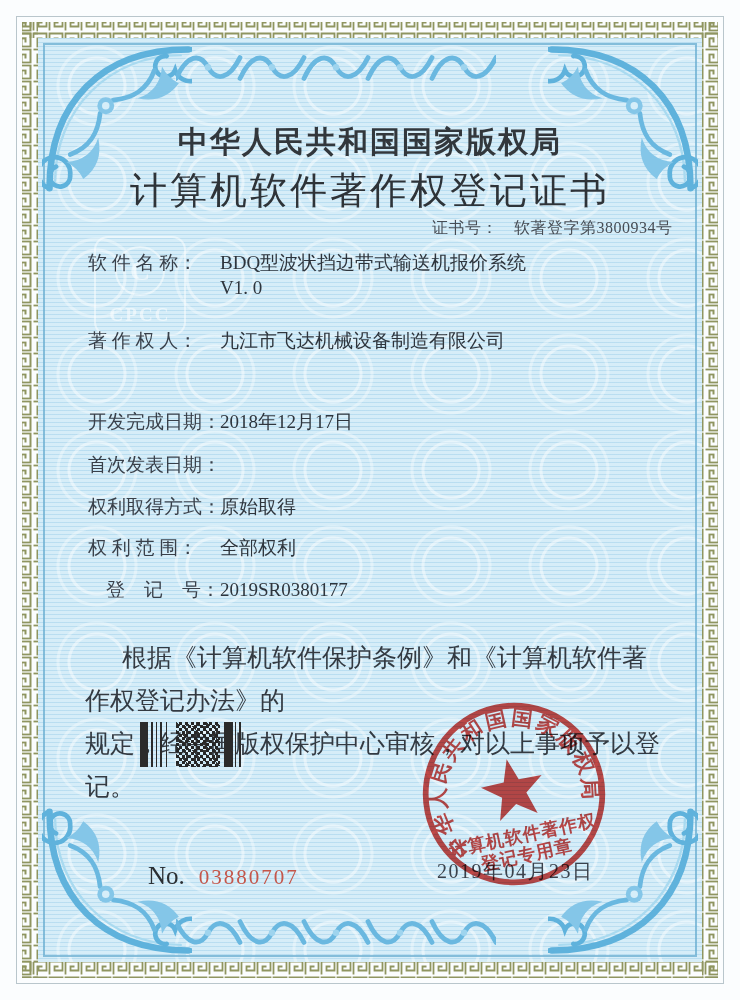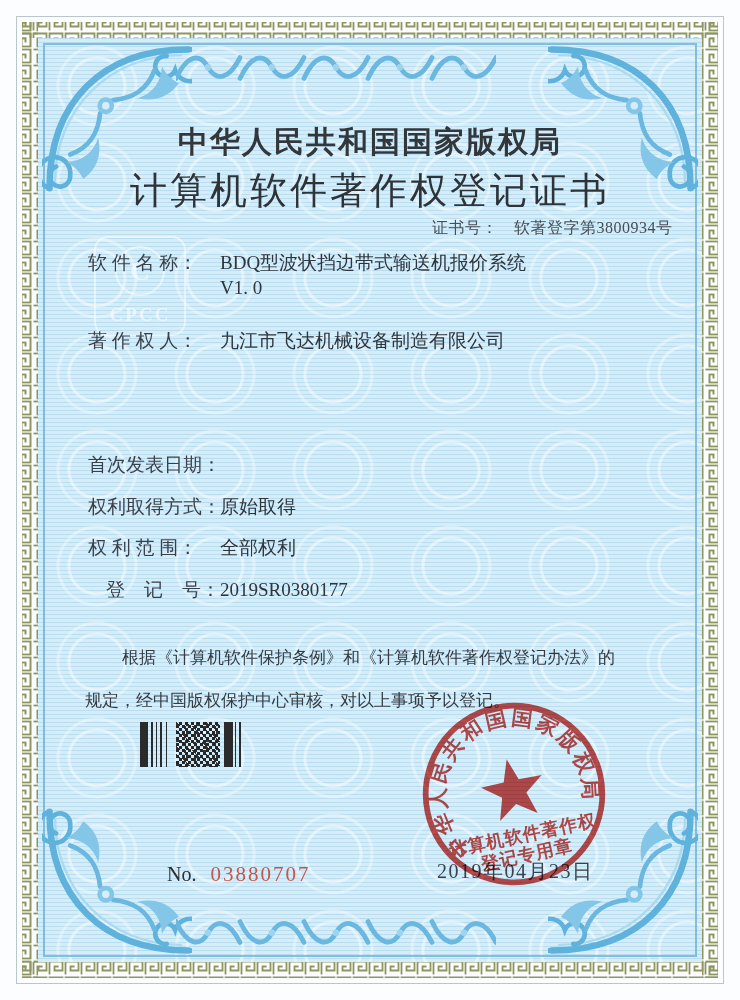--- a/index.html
+++ b/index.html
@@ -50,36 +50,36 @@
     font-size:37px;font-weight:400;letter-spacing:3px;color:#2e3338;
   }
   .certno-row{position:absolute;top:218px;left:432px;display:flex;gap:16px;
     font-size:16px;color:#474d55;letter-spacing:.5px;}
   .frow{position:absolute;left:88px;display:flex;align-items:flex-start;}
   .flabel{display:inline-block;width:132px;flex:0 0 132px;font-size:19px;color:#39404a;white-space:pre;}
   .fvalue{font-size:19px;color:#2e353d;line-height:25px;max-width:420px;}
   .r0{top:250px;} .r1{top:328px;} .r2{top:409px;} .r3{top:452px;align-items:flex-end;}
   .r4{top:494px;} .r5{top:535px;} .r6{top:577px;text-align:right;}
   .statement{position:absolute;left:85px;top:636px;width:578px;
-    font-size:17px;line-height:43px;color:#333a42;}
+    font-size:25px;line-height:43px;color:#333a42;}
   .st1{text-indent:37px;}
   
   .barcode{position:absolute;left:140px;top:722px;width:104px;height:45px;display:flex;gap:4px;}
   .bc-l{width:32px;height:100%;
     background:repeating-linear-gradient(90deg,#2b2b2b 0 8px,transparent 8px 11px,#2b2b2b 11px 13px,transparent 13px 16px,#2b2b2b 16px 17px,transparent 17px 20px,#2b2b2b 20px 22px,transparent 22px 26px,#2b2b2b 26px 27px,transparent 27px 32px);}
   .bc-m{width:44px;height:100%;
     background-image:
       repeating-conic-gradient(#262626 0% 25%, transparent 0% 50%),
       repeating-conic-gradient(transparent 0% 25%, #303030 0% 37%, transparent 0% 50%);
     background-size:6px 6px,10px 8px;}
   .bc-r{width:20px;height:100%;
     background:repeating-linear-gradient(90deg,#2b2b2b 0 9px,transparent 9px 11px,#2b2b2b 11px 12px,transparent 12px 15px,#2b2b2b 15px 17px,transparent 17px 20px);}
   
   .serial{position:absolute;left:148px;top:862px;display:flex;align-items:baseline;gap:14px;}
-  .serial .lbl{font-size:20px;color:#2b2f33;margin-left:19px;}
+  .serial .lbl{font-size:25px;color:#2b2f33;}
   .serial .num{font-size:21px;color:#c4564a;letter-spacing:2px;}
   
   .issue-date{position:absolute;left:437px;top:858px;font-size:20px;
     color:#3a424c;letter-spacing:1.5px;}
   
   .seal{position:absolute;left:418px;top:698px;width:192px;height:192px;
     transform:rotate(-12deg);opacity:.92;mix-blend-mode:multiply;}
   .seal svg{width:100%;height:100%;}
   .seal text{font-family:"Liberation Serif","DejaVu Serif",serif;font-weight:700;fill:#cf3b38;}
 </style>
@@ -225,20 +225,24 @@
         <span style="display:block;">BDQ型波状挡边带式输送机报价系统</span>
         <span style="display:block;">V1. 0</span>
       </span>
     </div>
 
     <div class="frow r1">
       <span class="flabel">著 作 权 人：</span>
       <span class="fvalue">九江市飞达机械设备制造有限公司</span>
     </div>
 
+    <div class="frow r2">
+      <span class="flabel">开发完成日期：</span>
+      <span class="fvalue">2018年12月17日</span>
+    </div>
 
     <div class="frow r3">
       <span class="flabel">首次发表日期：</span>
     </div>
 
     <div class="frow r4">
       <span class="flabel">权利取得方式：</span>
       <span class="fvalue">原始取得</span>
     </div>
 

